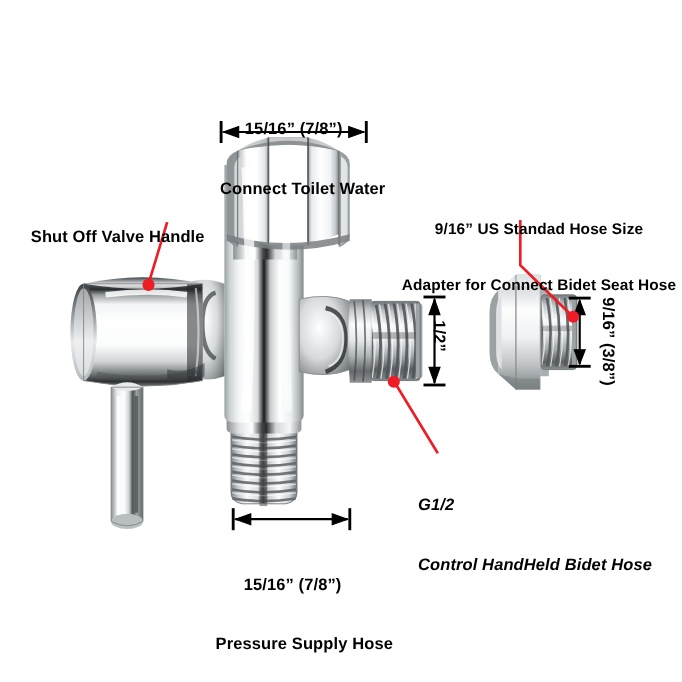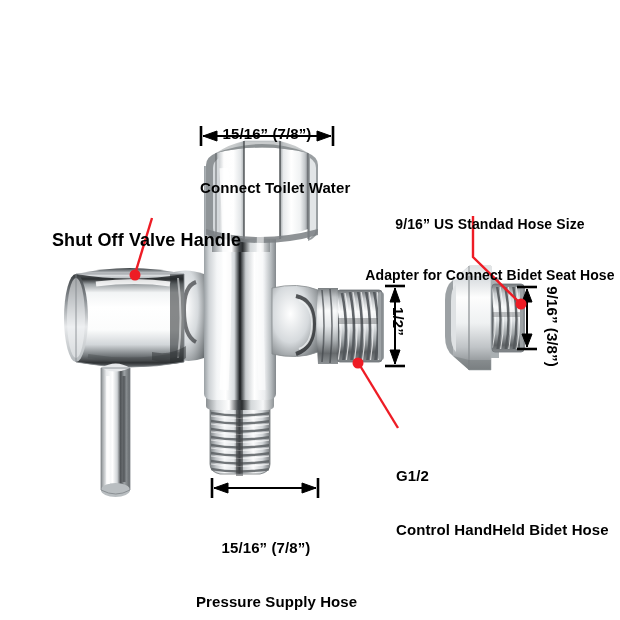--- a/index.html
+++ b/index.html
@@ -1,18 +1,18 @@
 <!DOCTYPE html>
 <html><head>
 <meta charset="utf-8">
 <style>
   html,body{margin:0;padding:0;background:#ffffff;}
   body{width:620px;height:620px;position:relative;overflow:hidden;
        font-family:"Liberation Sans",sans-serif;}
-  #stage{position:absolute;left:0;top:0;width:620px;height:502px;margin-top:16px;}
+  #stage{position:absolute;left:0;top:0;width:620px;height:502px;}
   .lbl{position:absolute;font-weight:bold;color:#000;line-height:1.22;
        white-space:pre;letter-spacing:0.1px;}
   .lbl.c{text-align:center;}
   .lbl.l{text-align:left;}
   .rot{transform-origin:50% 50%;}
   svg{display:block;position:absolute;left:0;top:0;}
 </style>
 </head>
 <body>
 
@@ -354,35 +354,35 @@
       <line x1="398" y1="412" x2="359" y2="348" stroke-width="2.4"></line>
       <circle cx="358" cy="347" r="5.5" stroke="none"></circle>
     </g>
   </svg>
 
   <div class="lbl c" style="left:200px;top:72px;width:134px;font-size:15px;">
     <div>15/16” (7/8”)</div>
     <div>Connect Toilet Water</div>
   </div>
 
-  <div class="lbl l" style="left:52px;top:170px;width:190px;font-size:18px;">
+  <div class="lbl l" style="left:28px;top:170px;width:190px;font-size:15px;">
     <div>Shut Off Valve Handle</div>
   </div>
 
   <div class="lbl c" style="left:362px;top:166px;width:256px;font-size:14px;">
     <div>9/16” US Standad Hose Size</div>
     <div>Adapter for Connect Bidet Seat Hose</div>
   </div>
 
   <div class="lbl c" style="left:196px;top:486px;width:140px;font-size:15px;">
     <div>15/16” (7/8”)</div>
     <div>Pressure Supply Hose</div>
   </div>
 
-  <div class="lbl l" style="left:396px;top:414px;width:224px;font-size:15px;">
+  <div class="lbl l" style="left:380px;top:414px;width:224px;font-size:15px;font-style:italic;">
     <div>G1/2</div>
     <div>Control HandHeld Bidet Hose</div>
   </div>
 
   <div class="lbl rot" style="left:398px;top:296px;width:44px;font-size:15px;text-align:center;
               transform:translate(-50%,-50%) rotate(90deg);">
     <span>1/2”</span>
   </div>
 
   <div class="lbl rot" style="left:552px;top:302px;width:120px;font-size:15px;text-align:center;

